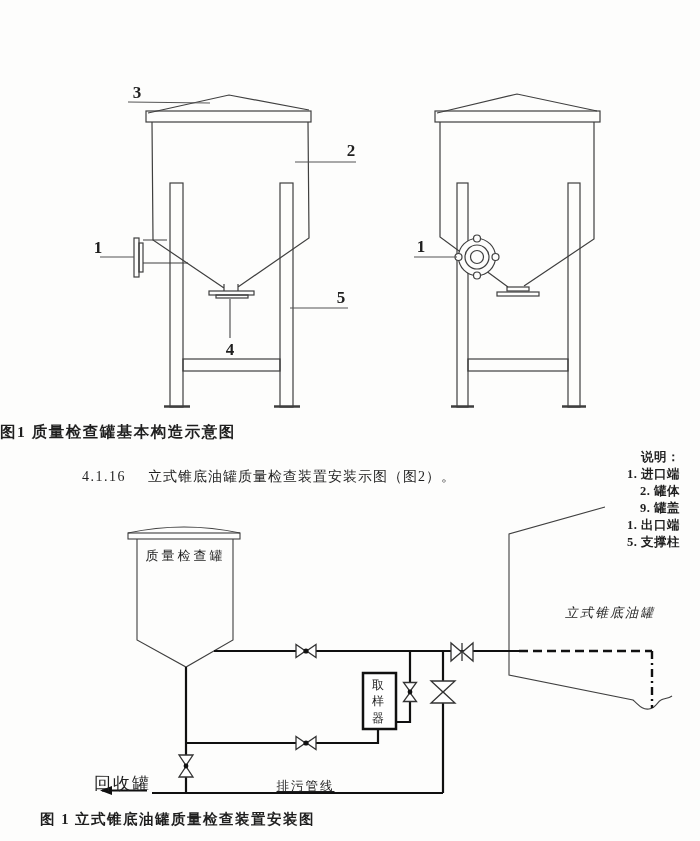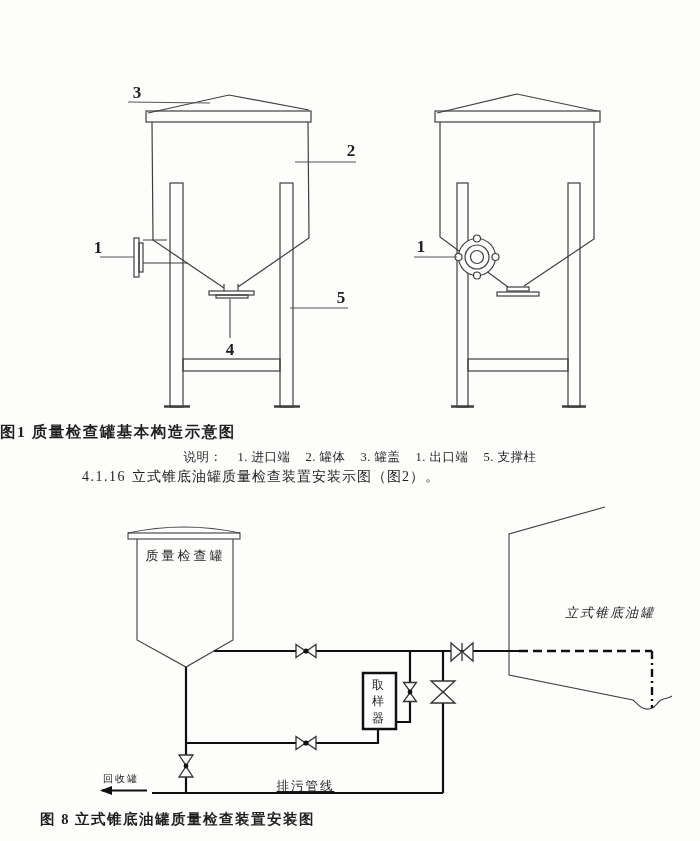--- a/index.html
+++ b/index.html
@@ -15,33 +15,33 @@
   svg{position:absolute;left:0;top:0;}
   .fig-caption{
     font-weight:bold;
     letter-spacing:1.5px;
   }
   .caption1{left:0;top:422px;width:680px;font-size:15.5px;}
   .caption2{left:40px;top:810px;width:660px;font-size:14.5px;}
   .legend{
     left:40px;top:449px;width:640px;
     display:flex;justify-content:center;align-items:flex-end;
-    font-weight:normal;font-size:12.5px;letter-spacing:0.5px;
+    font-weight:bold;font-size:12.5px;letter-spacing:0.5px;flex-direction:column;
   }
   .legend span.item:not(:first-of-type){margin-left:15px;}
   .clause{
     left:82px;top:468px;width:560px;
     font-size:14px;letter-spacing:1px;
   }
-  .clause .num{margin-right:6px;letter-spacing:1.5px;}
+  .clause .num{margin-right:22px;letter-spacing:1.5px;}
   .d-label{font-size:13px;letter-spacing:3px;text-align:center;}
   .lbl-inspection{left:138px;top:547px;width:95px;}
   .lbl-oiltank{left:560px;top:604px;width:100px;letter-spacing:2px;font-style:italic;}
   .lbl-drain{left:258px;top:778px;width:95px;font-size:12.5px;letter-spacing:2px;text-decoration:underline;}
-  .lbl-recovery{left:91px;top:772px;width:60px;font-size:10px;letter-spacing:2px;text-align:center;font-family:Liberation Serif, serif;}
+  .lbl-recovery{left:91px;top:772px;width:60px;font-size:17px;letter-spacing:2px;text-align:right;font-family:Liberation Serif, serif;}
   .sampler-text{
     left:364px;top:676px;width:31px;height:51px;
     display:flex;align-items:center;justify-content:center;
   }
   .sampler-text span{
     display:block;width:15px;font-size:12px;line-height:16.5px;
     word-break:break-all;text-align:left;letter-spacing:0;
   }
 </style>
 </head>
@@ -148,32 +148,32 @@
 
     <rect x="363" y="673" width="33" height="56" fill="#ffffff" stroke="#111" stroke-width="2.5"></rect>
   </svg>
 
   <div class="abs fig-caption caption1">图1 质量检查罐基本构造示意图</div>
 
   <div class="abs legend">
     <span>说明：</span>
     <span class="item">1. 进口端</span>
     <span class="item">2. 罐体</span>
-    <span class="item">3. 罐盖</span>
+    <span class="item">9. 罐盖</span>
     <span class="item">1. 出口端</span>
     <span class="item">5. 支撑柱</span>
   </div>
 
   <div class="abs clause">
     <span class="num">4.1.16</span><span>立式锥底油罐质量检查装置安装示图（图2）。</span>
   </div>
 
   <div class="abs d-label lbl-inspection">质量检查罐</div>
   <div class="abs d-label lbl-oiltank">立式锥底油罐</div>
   <div class="abs sampler-text">
     <span>取样器</span>
   </div>
   <div class="abs d-label lbl-drain">排污管线</div>
   <div class="abs d-label lbl-recovery">回收罐</div>
 
-  <div class="abs fig-caption caption2">图 8 立式锥底油罐质量检查装置安装图</div>
+  <div class="abs fig-caption caption2">图 1 立式锥底油罐质量检查装置安装图</div>
 
 </div>
 
 </body></html>

